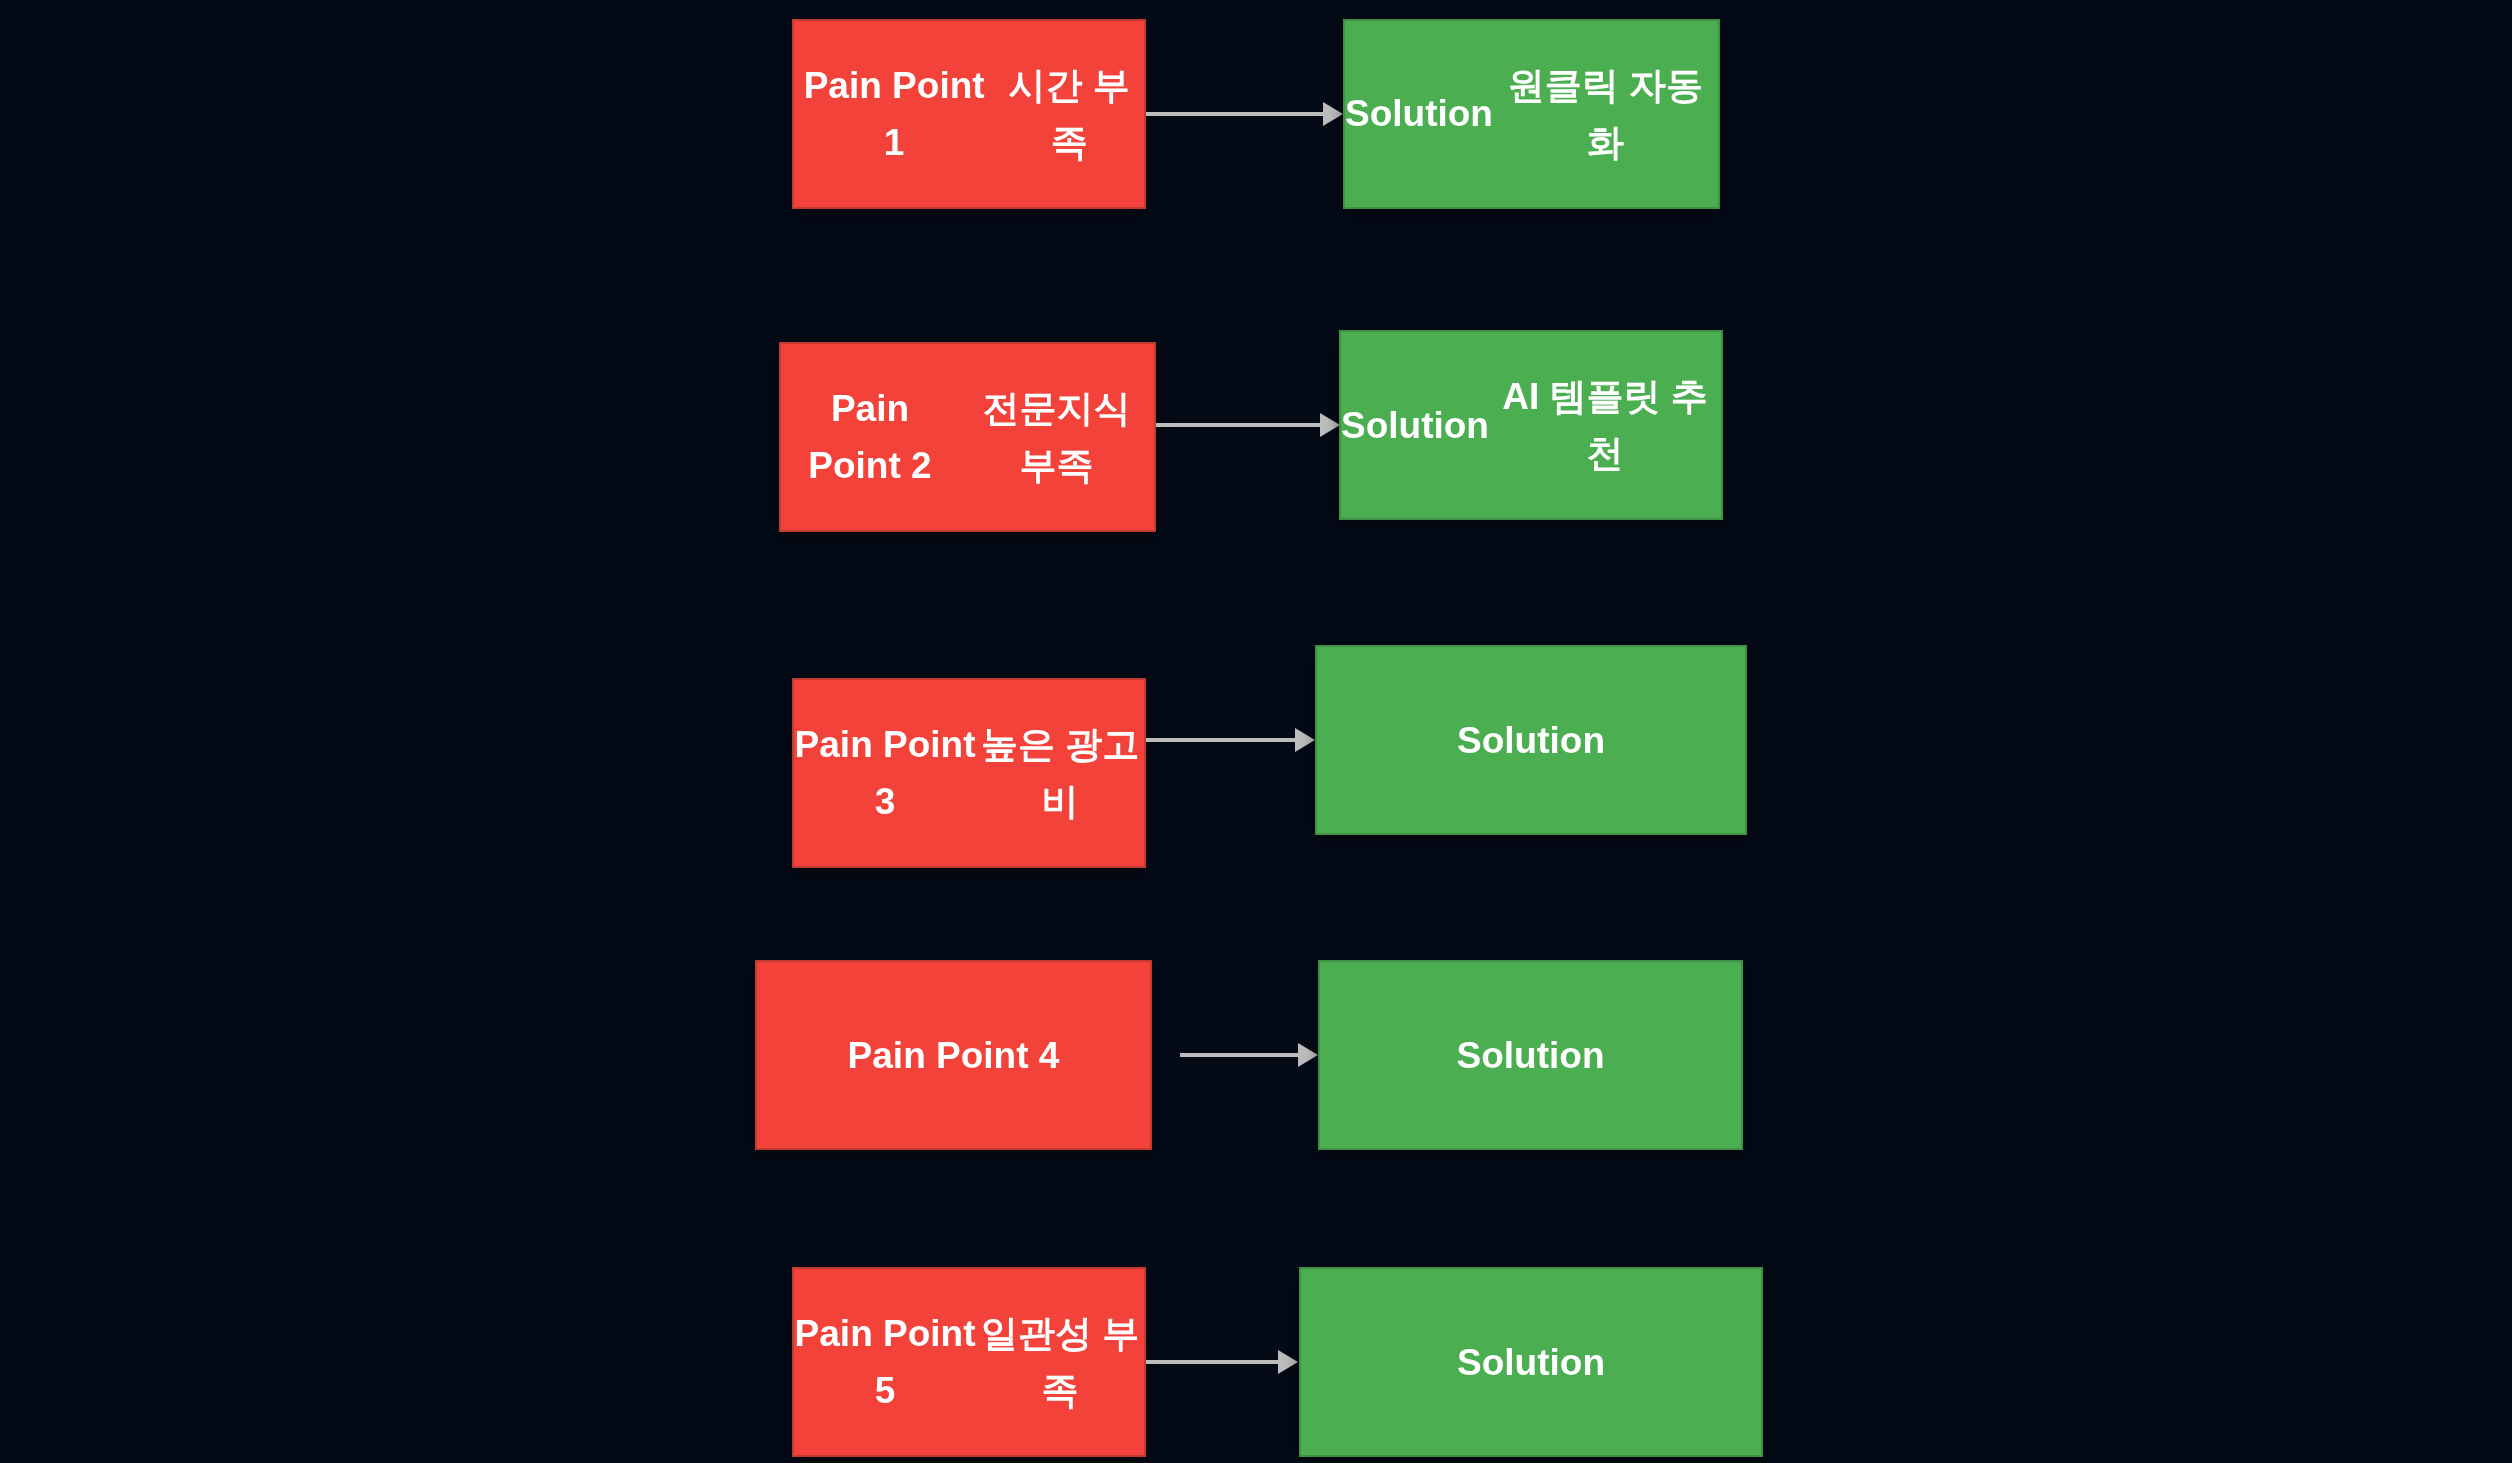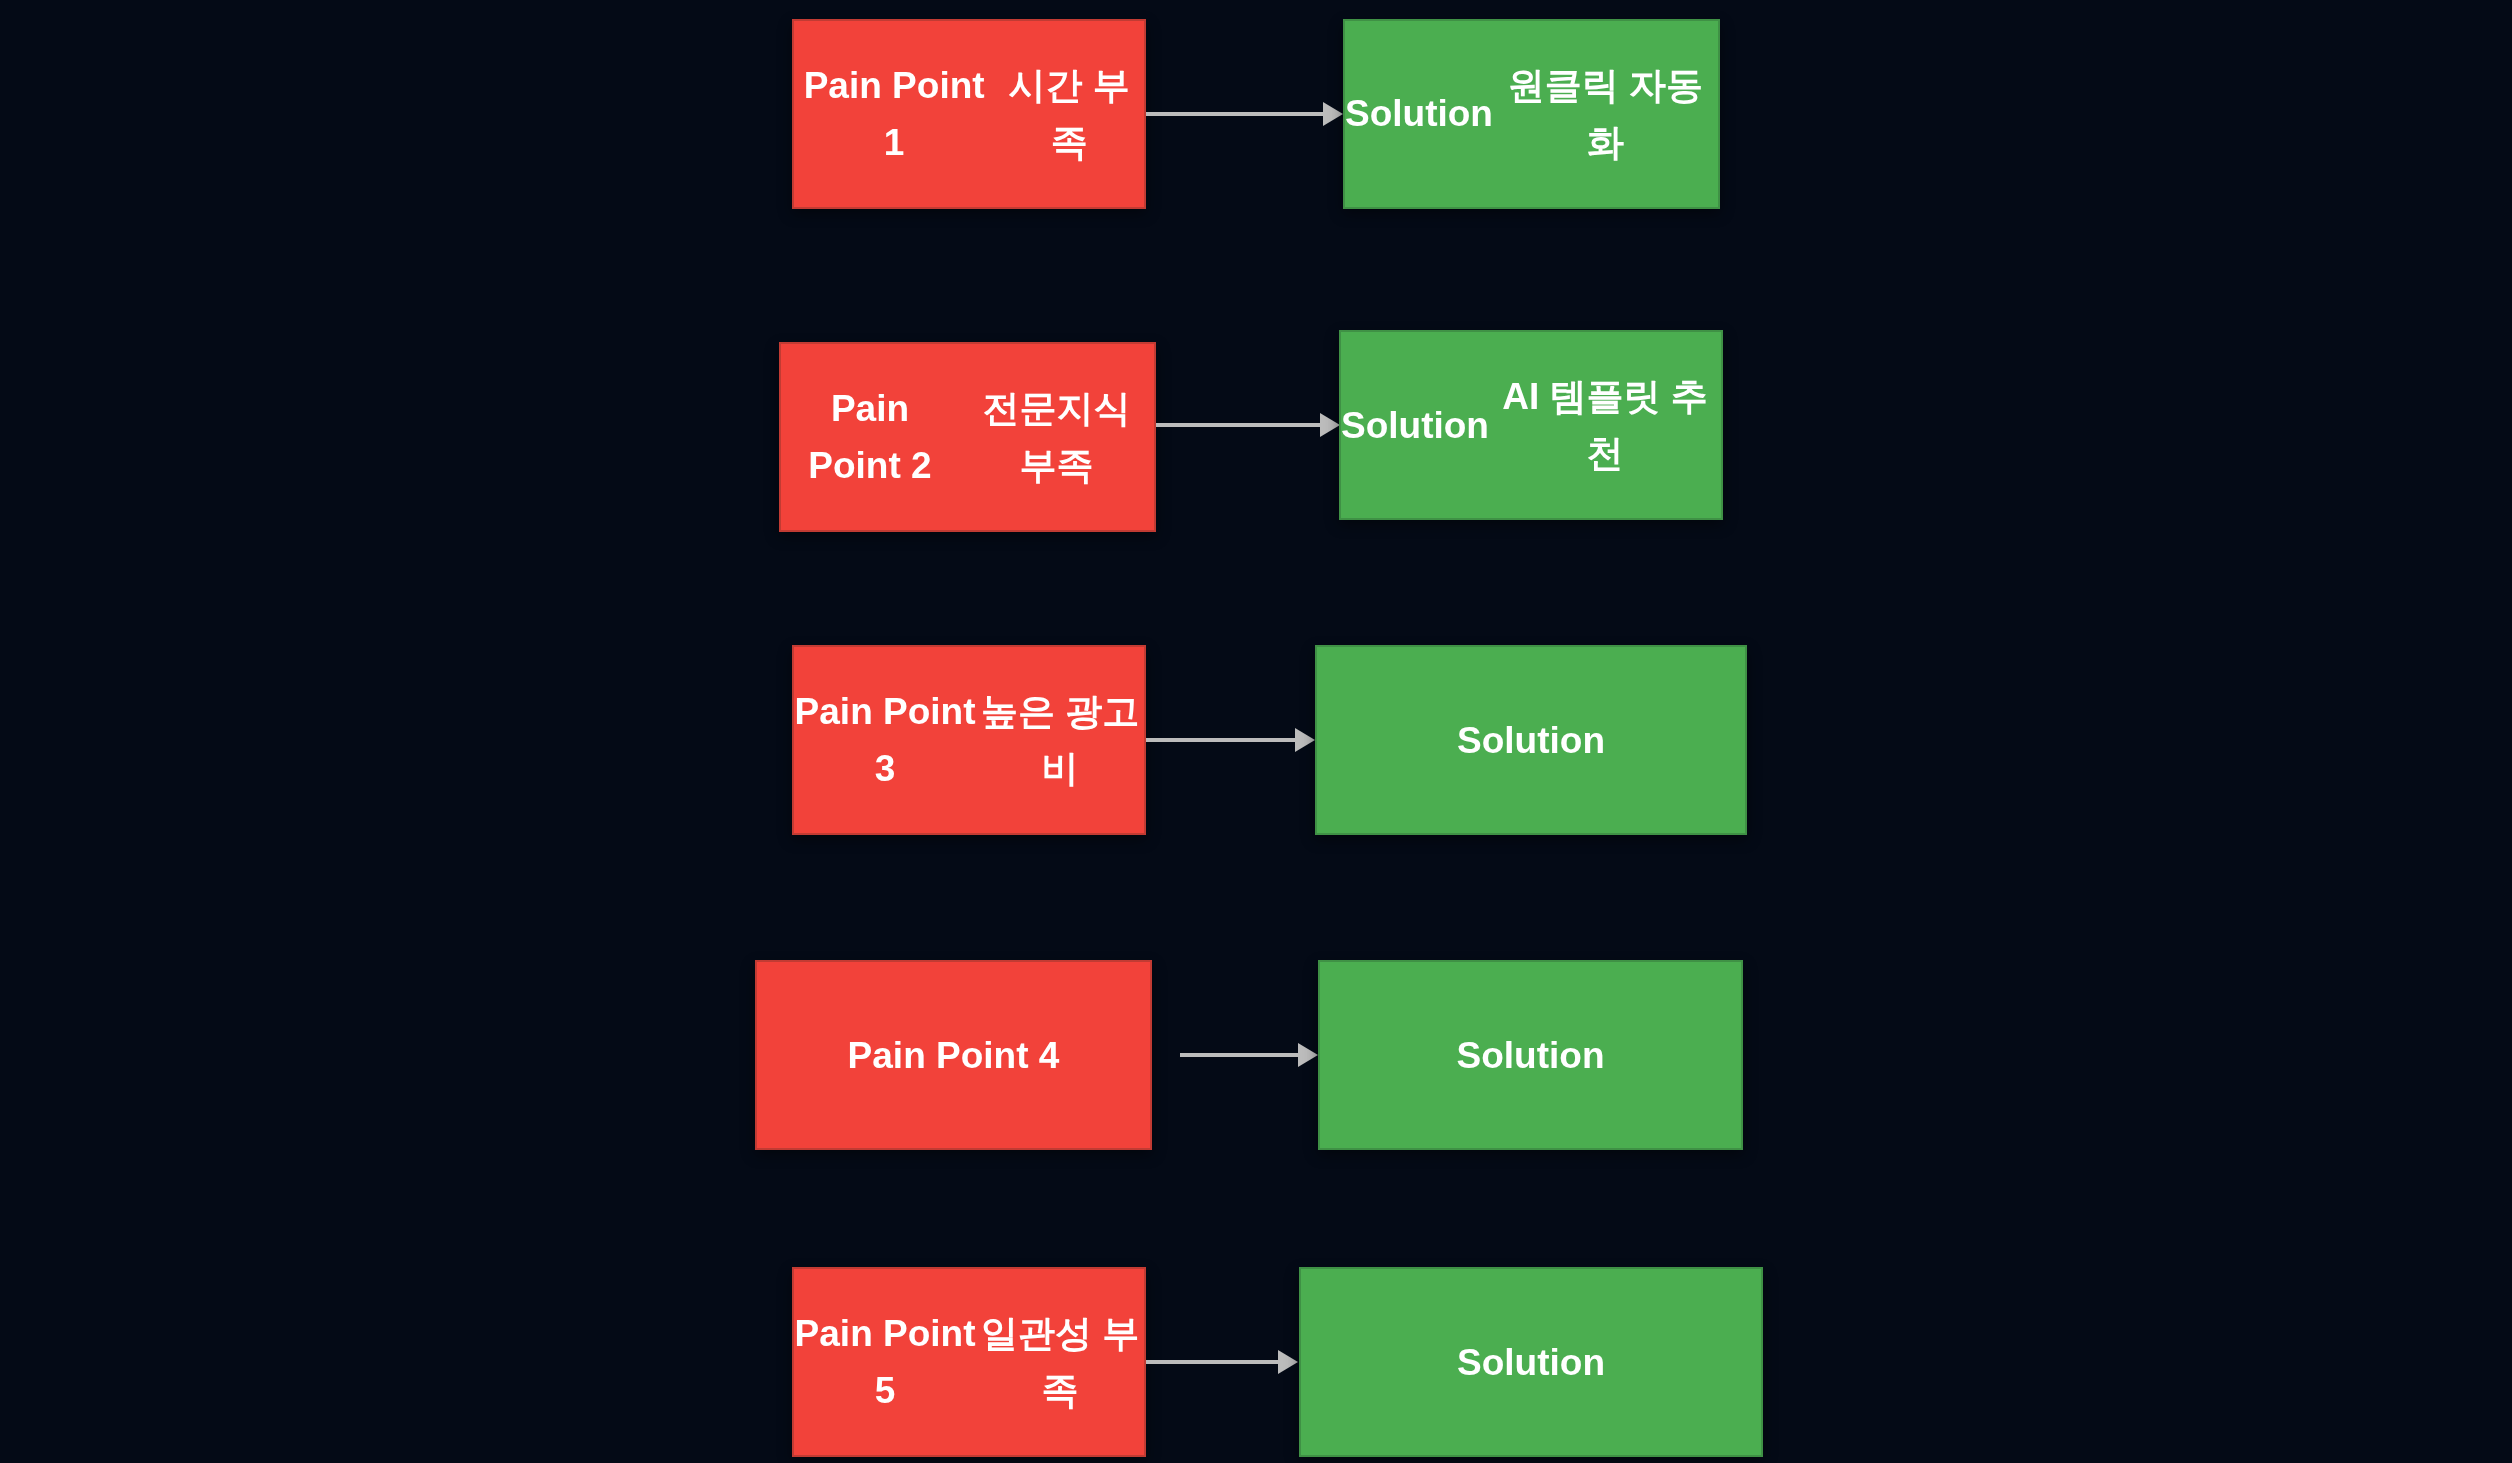--- a/index.html
+++ b/index.html
@@ -59,21 +59,21 @@
       <span class="shaft"></span>
       <span class="head"></span>
     </div>
     <div class="box solution" style="left:1339px;top:330px;width:384px;height:190px">
       <span>Solution</span>
       <span>AI 템플릿 추천</span>
     </div>
   </section>
 
   <section>
-    <div class="box pain" style="left:792px;top:645px;width:354px;height:190px">
+    <div class="box pain" style="left:792px;top:678px;width:354px;height:190px">
       <span>Pain Point 3</span>
       <span>높은 광고비</span>
     </div>
     <div class="arrow" style="left:1146px;top:728px;width:169px">
       <span class="shaft"></span>
       <span class="head"></span>
     </div>
     <div class="box solution" style="left:1315px;top:645px;width:432px;height:190px">
       <span>Solution</span>
     </div>

